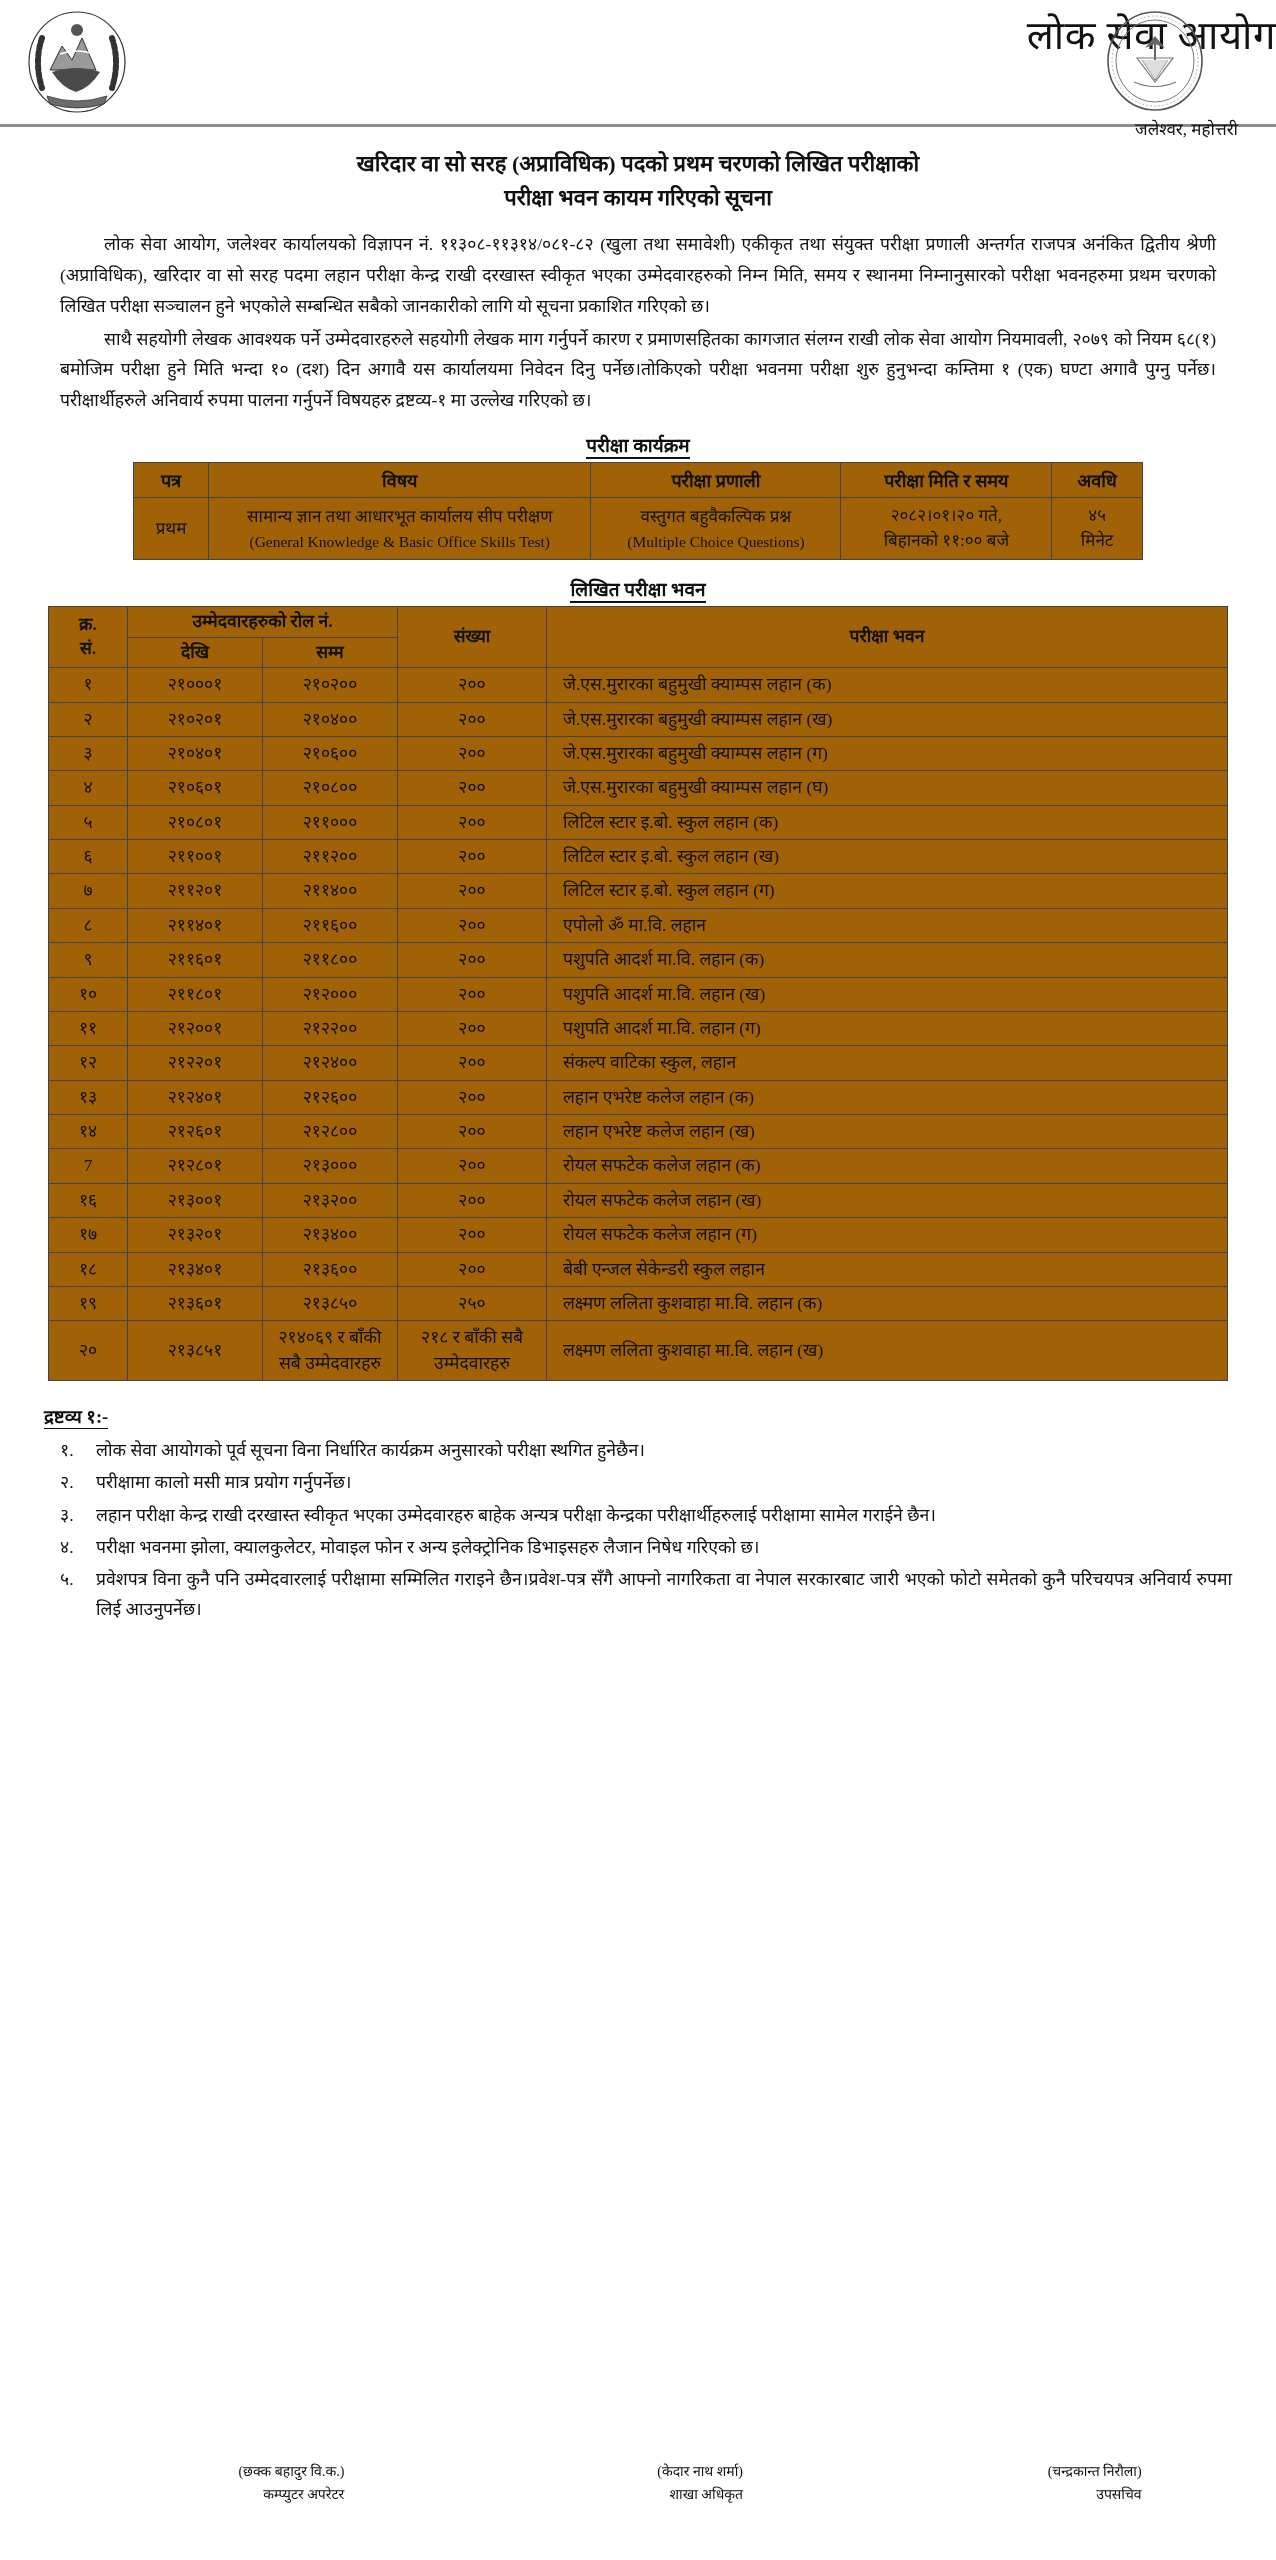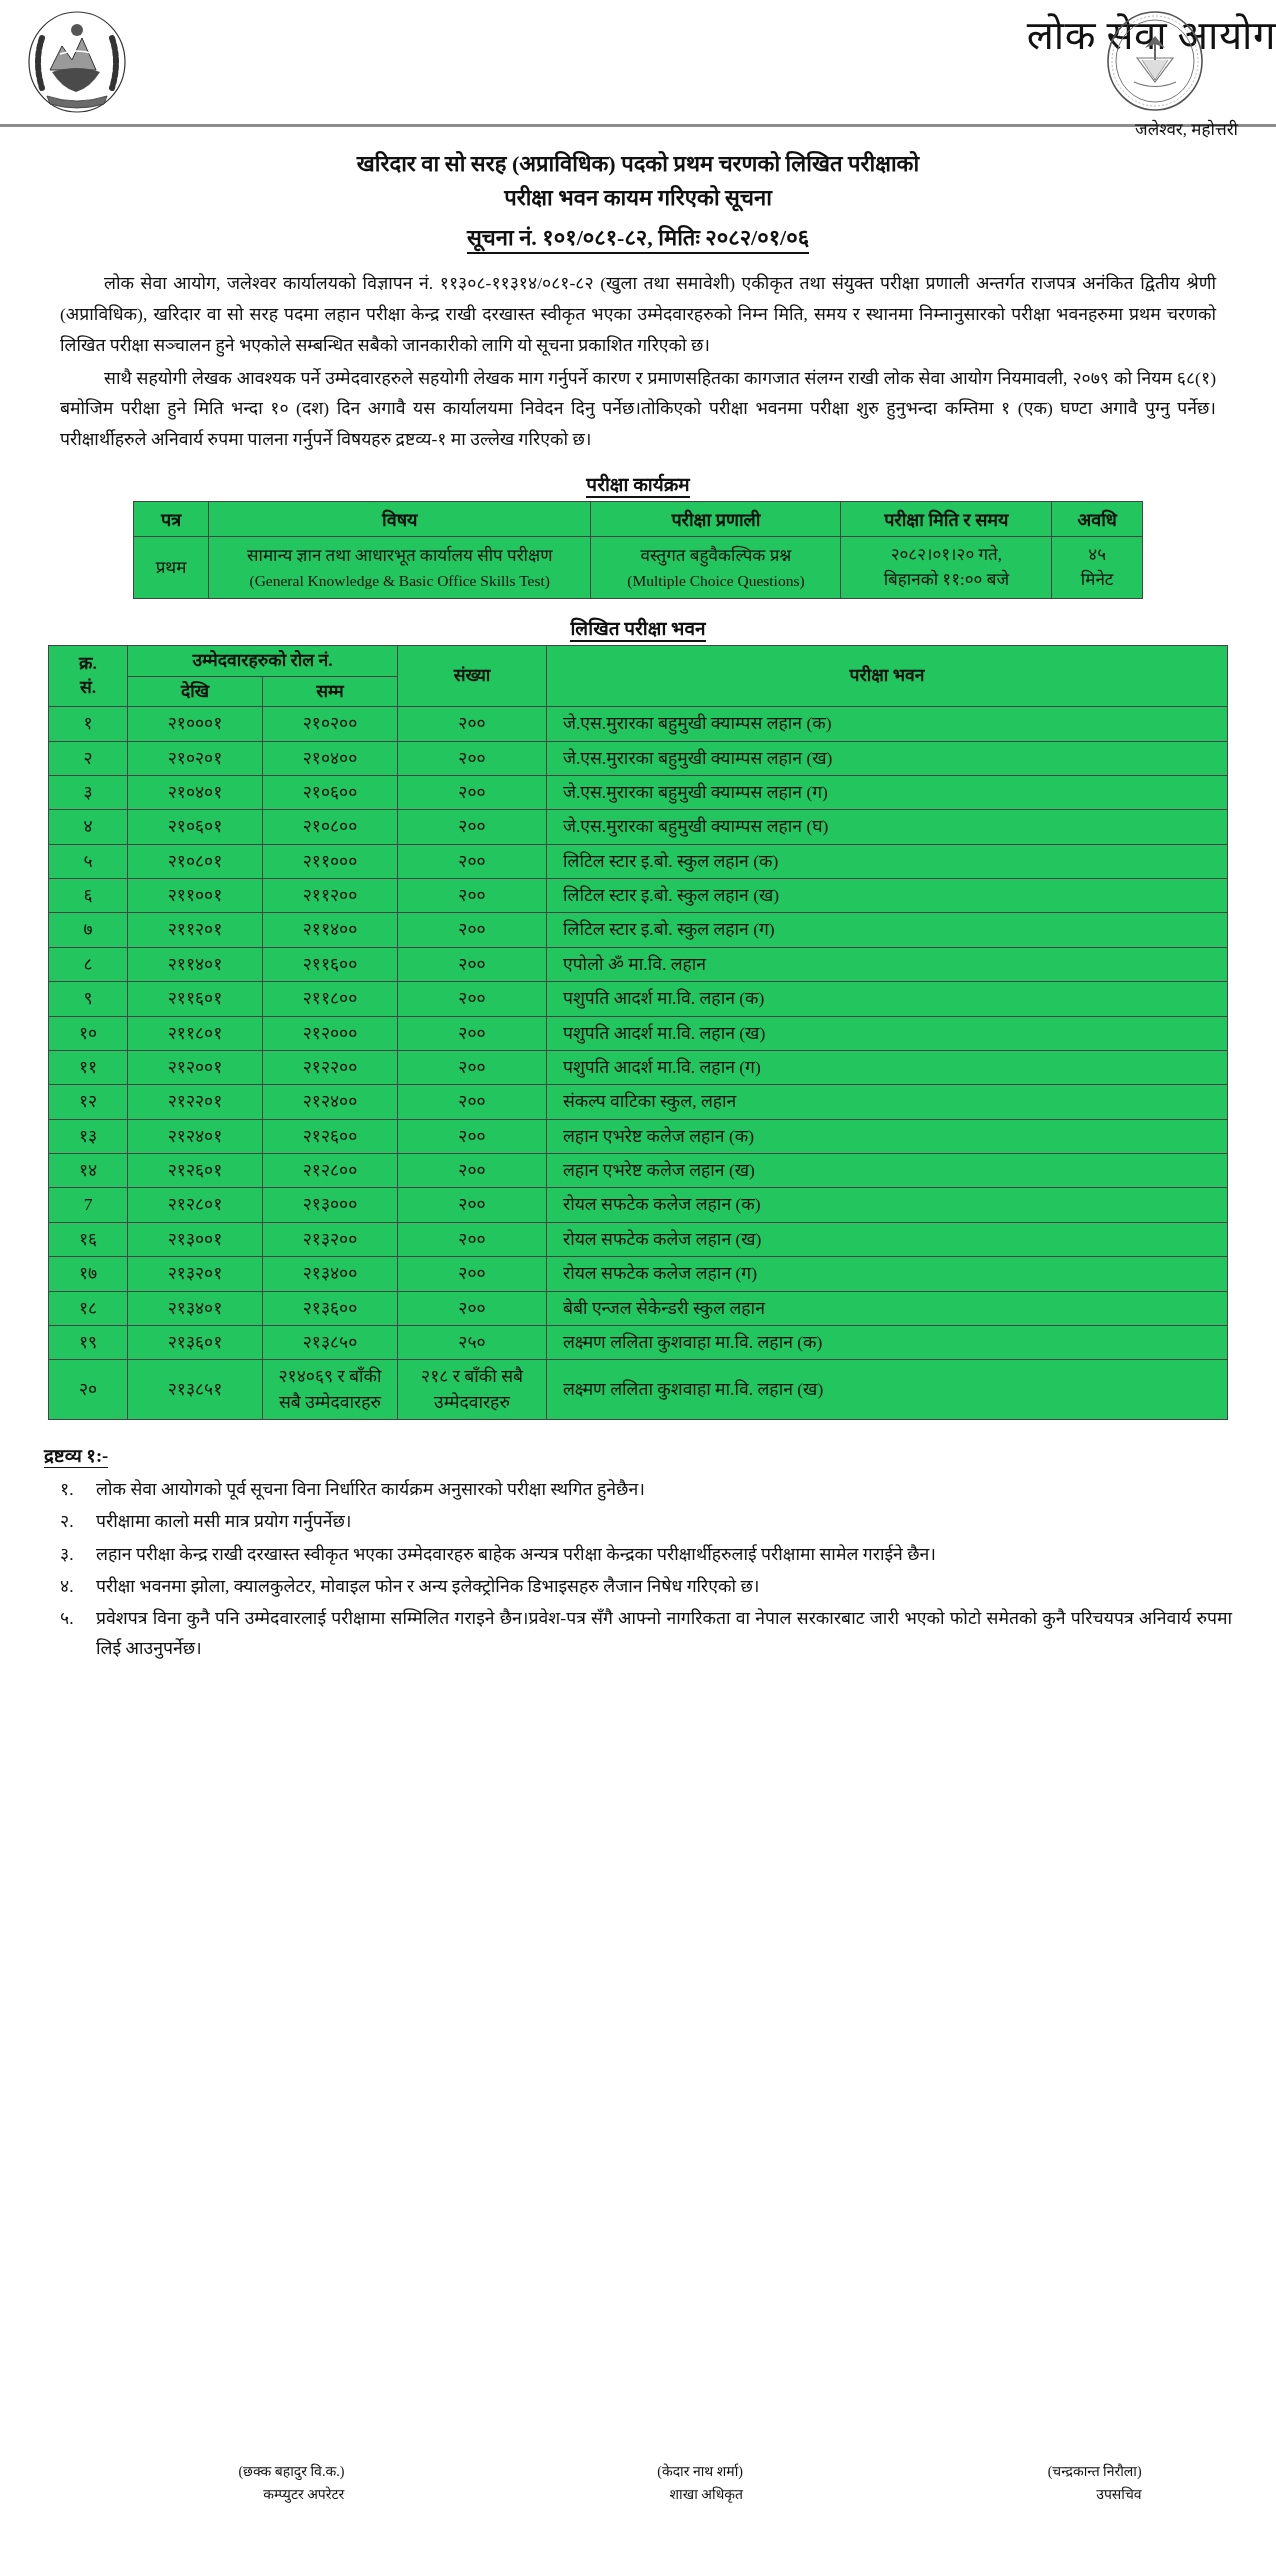--- a/index.html
+++ b/index.html
@@ -107,21 +107,21 @@
     font-size: 19px;
     font-weight: bold;
     border-bottom: 2px solid #111;
     padding-bottom: 1px;
   }
 
   
   table {
     border-collapse: collapse;
     margin: 0 auto;
-    background: #22c55e;
+    background: #a16207;
   }
   table td, table th {
     border: 1.6px solid #444;
     text-align: center;
     vertical-align: middle;
     font-weight: 400;
   }
 
   
   .sched-table {
@@ -249,21 +249,20 @@
   <div class="header-titles">
     <div class="org-name">लोक सेवा आयोग</div>
   </div>
   <div class="office-addr">जलेश्वर, महोत्तरी</div>
 </div>
 <hr class="hr-thick">
 
 <div class="title-block">
   <div class="doc-title-line">खरिदार वा सो सरह (अप्राविधिक) पदको प्रथम चरणको लिखित परीक्षाको</div>
   <div class="doc-title-line">परीक्षा भवन कायम गरिएको सूचना</div>
-  <div><span class="notice-no">सूचना नं. १०१/०८१-८२, मितिः २०८२/०१/०६</span></div>
 </div>
 
 <div class="body-wrap">
   <p class="para">लोक सेवा आयोग, जलेश्वर कार्यालयको विज्ञापन नं. ११३०८-११३१४/०८१-८२ (खुला तथा समावेशी) एकीकृत तथा संयुक्त परीक्षा प्रणाली अन्तर्गत राजपत्र अनंकित द्वितीय श्रेणी (अप्राविधिक), खरिदार वा सो सरह पदमा लहान परीक्षा केन्द्र राखी दरखास्त स्वीकृत भएका उम्मेदवारहरुको निम्न मिति, समय र स्थानमा निम्नानुसारको परीक्षा भवनहरुमा प्रथम चरणको लिखित परीक्षा सञ्चालन हुने भएकोले सम्बन्धित सबैको जानकारीको लागि यो सूचना प्रकाशित गरिएको छ।</p>
   <p class="para">साथै सहयोगी लेखक आवश्यक पर्ने उम्मेदवारहरुले सहयोगी लेखक माग गर्नुपर्ने कारण र प्रमाणसहितका कागजात संलग्न राखी लोक सेवा आयोग नियमावली, २०७९ को नियम ६८(१) बमोजिम परीक्षा हुने मिति भन्दा १० (दश) दिन अगावै यस कार्यालयमा निवेदन दिनु पर्नेछ।तोकिएको परीक्षा भवनमा परीक्षा शुरु हुनुभन्दा कम्तिमा १ (एक) घण्टा अगावै पुग्नु पर्नेछ।परीक्षार्थीहरुले अनिवार्य रुपमा पालना गर्नुपर्ने विषयहरु द्रष्टव्य-१ मा उल्लेख गरिएको छ।</p>
 </div>
 
 <div class="caption">
   <span>परीक्षा कार्यक्रम</span>
 </div>

